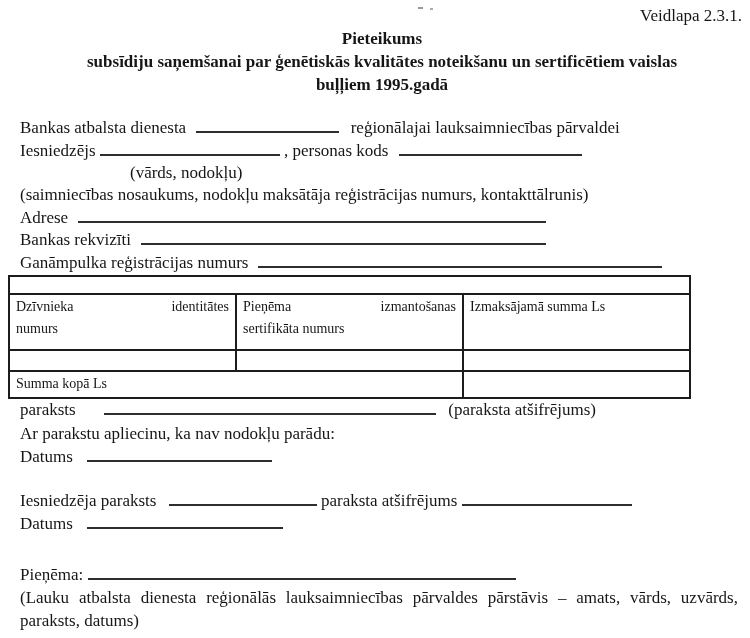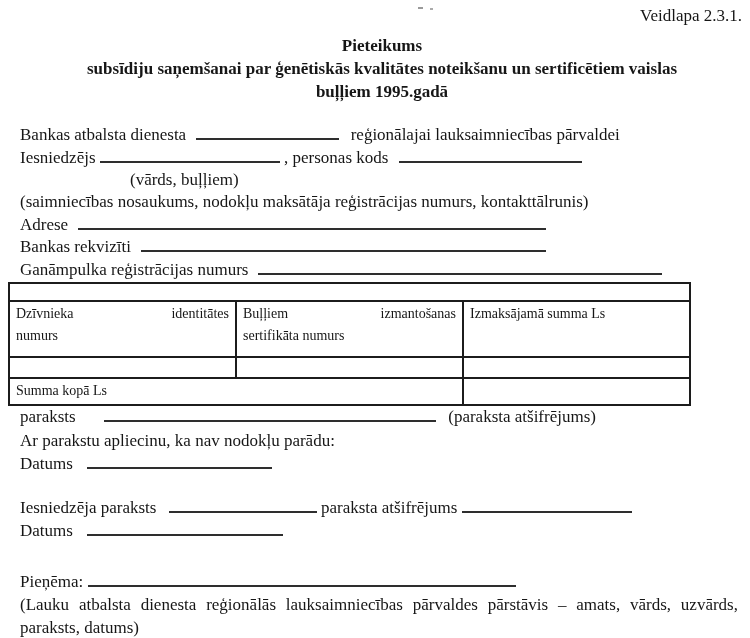--- a/index.html
+++ b/index.html
@@ -12,21 +12,21 @@
     color: #161616;
     font-family: Liberation Serif, serif;
     font-size: 17px;
     line-height: 22.4px;
     padding: 5px 6px 0 20px;
     overflow: hidden;
   }
   .artifact { position: absolute; top: 7px; left: 418px; width: 5px; height: 2px; background: #9a9a9a; }
   .artifact2 { position: absolute; top: 8px; left: 430px; width: 3px; height: 2px; background: #ababab; }
   .form-ref { text-align: right; padding-right: 2px; }
-  .title-block { text-align: center; font-weight: bold; margin-top: 8px; }
+  .title-block { text-align: center; font-weight: bold; margin-top: 1px; }
   .title-block div { line-height: 22.6px; }
   .body-start { margin-top: 21px; }
   .line { min-height: 22.4px; white-space: nowrap; }
   .bl {
     display: inline-block;
     border-bottom: 2px solid #2e2e2e;
     height: 15px;
     vertical-align: baseline;
   }
   .indent { padding-left: 110px; }
@@ -84,21 +84,21 @@
   </div>
 
   <div class="line">
     <span>Iesniedzējs</span>
     <span class="bl" style="width:180px;"></span>
     <span>, personas kods</span>
     <span class="bl" style="width:183px; margin-left:6px;"></span>
   </div>
 
   <div class="line indent">
-    <span>(vārds, buļļiem)</span>
+    <span>(vārds, nodokļu)</span>
   </div>
 
   <div class="line">
     <span>(saimniecības nosaukums, nodokļu maksātāja reģistrācijas numurs, kontakttālrunis)</span>
   </div>
 
   <div class="line">
     <span>Adrese</span>
     <span class="bl" style="width:468px; margin-left:6px;"></span>
   </div>
@@ -122,21 +122,21 @@
     <tr class="r-head">
       <td class="c1">
         <div class="jrow">
           <span>Dzīvnieka</span>
           <span>identitātes</span>
         </div>
         <div>numurs</div>
       </td>
       <td class="c2">
         <div class="jrow">
-          <span>Buļļiem</span>
+          <span>Pieņēma</span>
           <span>izmantošanas</span>
         </div>
         <div>sertifikāta numurs</div>
       </td>
       <td class="c3">
         <div>Izmaksājamā summa Ls</div>
       </td>
     </tr>
     <tr class="r-empty">
       <td class="c1"></td>

